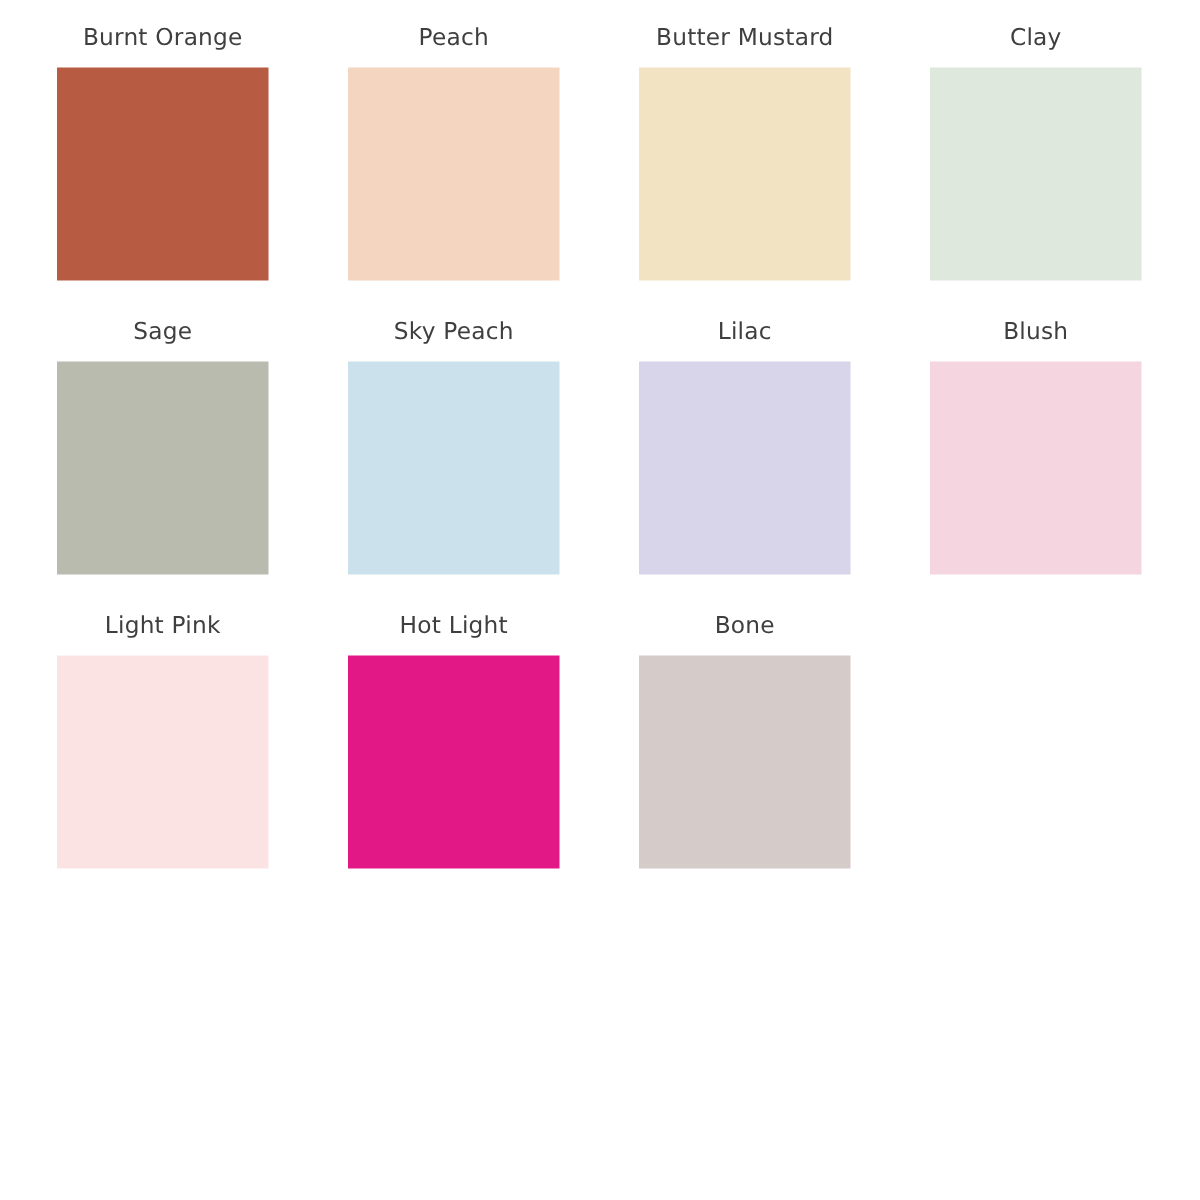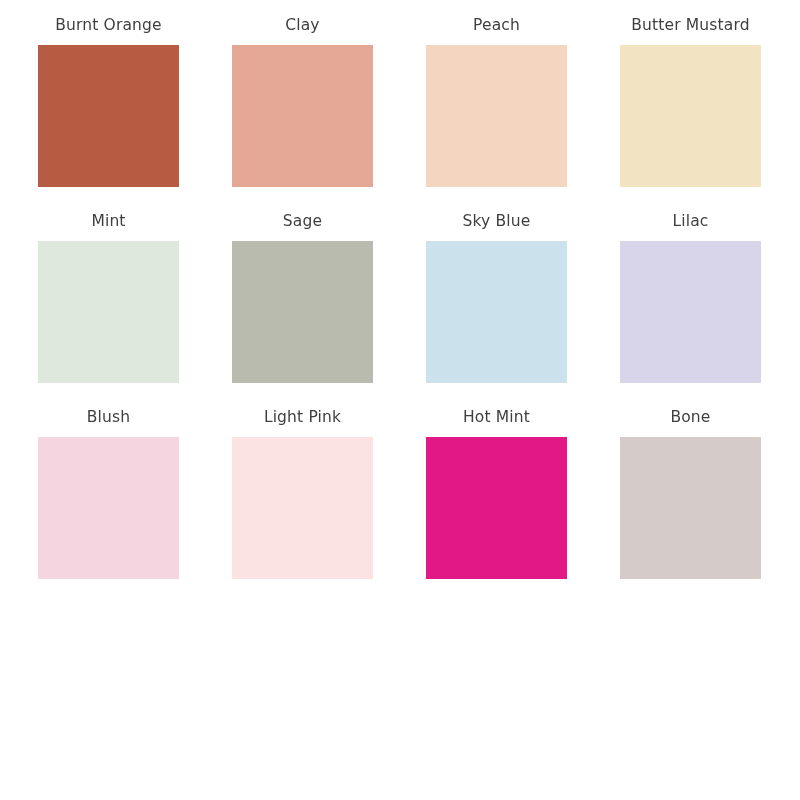--- a/index.html
+++ b/index.html
@@ -70,57 +70,53 @@
 </head>
 <body style="background-color: rgb(255, 255, 255);">
 
 <div id="palette-board" style="background-color: rgb(255, 255, 255);">
   <div class="swatch-grid">
       <div class="swatch-cell">
         <div class="swatch-label">Burnt Orange</div>
         <div class="swatch-chip" title="Burnt Orange" style="background-color: rgb(183, 92, 67);"></div>
       </div>
       <div class="swatch-cell">
-        <div class="swatch-label">Clay</div>
-        <div class="swatch-chip" title="Clay" style="background-color: rgb(229, 168, 151);"></div>
-      </div>
-      <div class="swatch-cell">
         <div class="swatch-label">Peach</div>
         <div class="swatch-chip" title="Peach" style="background-color: rgb(243, 213, 192);"></div>
       </div>
       <div class="swatch-cell">
         <div class="swatch-label">Butter Mustard</div>
         <div class="swatch-chip" title="Butter Yellow" style="background-color: rgb(242, 227, 195);"></div>
       </div>
       <div class="swatch-cell">
-        <div class="swatch-label">Mint</div>
+        <div class="swatch-label">Clay</div>
         <div class="swatch-chip" title="Mint" style="background-color: rgb(223, 232, 220);"></div>
       </div>
       <div class="swatch-cell">
         <div class="swatch-label">Sage</div>
         <div class="swatch-chip" title="Sage" style="background-color: rgb(184, 187, 174);"></div>
       </div>
       <div class="swatch-cell">
-        <div class="swatch-label">Sky Blue</div>
+        <div class="swatch-label">Sky Peach</div>
         <div class="swatch-chip" title="Sky Blue" style="background-color: rgb(203, 226, 236);"></div>
       </div>
       <div class="swatch-cell">
         <div class="swatch-label">Lilac</div>
         <div class="swatch-chip" title="Lilac" style="background-color: rgb(216, 212, 233);"></div>
       </div>
       <div class="swatch-cell">
         <div class="swatch-label">Blush</div>
         <div class="swatch-chip" title="Blush" style="background-color: rgb(244, 213, 224);"></div>
       </div>
       <div class="swatch-cell">
         <div class="swatch-label">Light Pink</div>
         <div class="swatch-chip" title="Light Pink" style="background-color: rgb(252, 227, 227);"></div>
       </div>
       <div class="swatch-cell">
-        <div class="swatch-label">Hot Mint</div>
+        <div class="swatch-label">Hot Light</div>
         <div class="swatch-chip" title="Hot Pink" style="background-color: rgb(227, 24, 135);"></div>
       </div>
       <div class="swatch-cell offset-half">
         <div class="swatch-label">Bone</div>
         <div class="swatch-chip" title="Bone" style="background-color: rgb(213, 204, 201);"></div>
       </div>
     </div>
 </div>
 
 </body></html>

